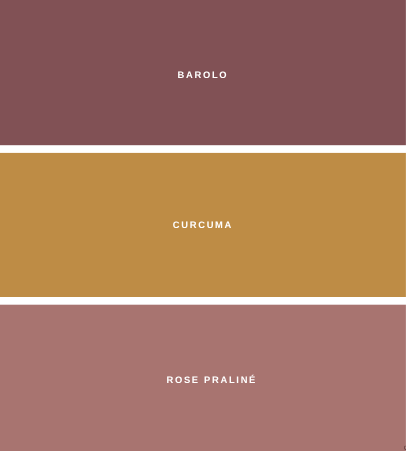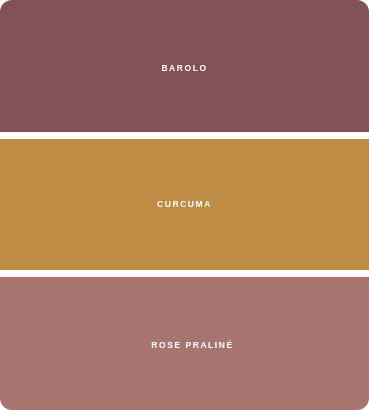--- a/index.html
+++ b/index.html
@@ -69,21 +69,21 @@
     letter-spacing: 0.5px;
     color: rgba(40, 18, 18, 0.55);
     white-space: nowrap;
     line-height: 1;
     user-select: none;
   }
 </style>
 </head>
 <body>
 
-<div class="palette" style="width: 369px; height: 410px; background-color: rgb(255, 255, 255); border-radius: 12px;">
+<div class="palette" style="width: 369px; height: 410px; background-color: rgb(255, 255, 255);">
 
   <div class="swatch swatch-1" style="background-color: rgb(129, 81, 85);">
     <span class="swatch-label" style="color: rgb(255, 255, 255);">BAROLO</span>
   </div>
 
   <div class="divider divider-1" style="background-color: rgb(255, 255, 255);"></div>
 
   <div class="swatch swatch-2" style="background-color: rgb(190, 140, 69);">
     <span class="swatch-label" style="color: rgb(255, 255, 255); text-align: center;">CURCUMA</span>
   </div>

